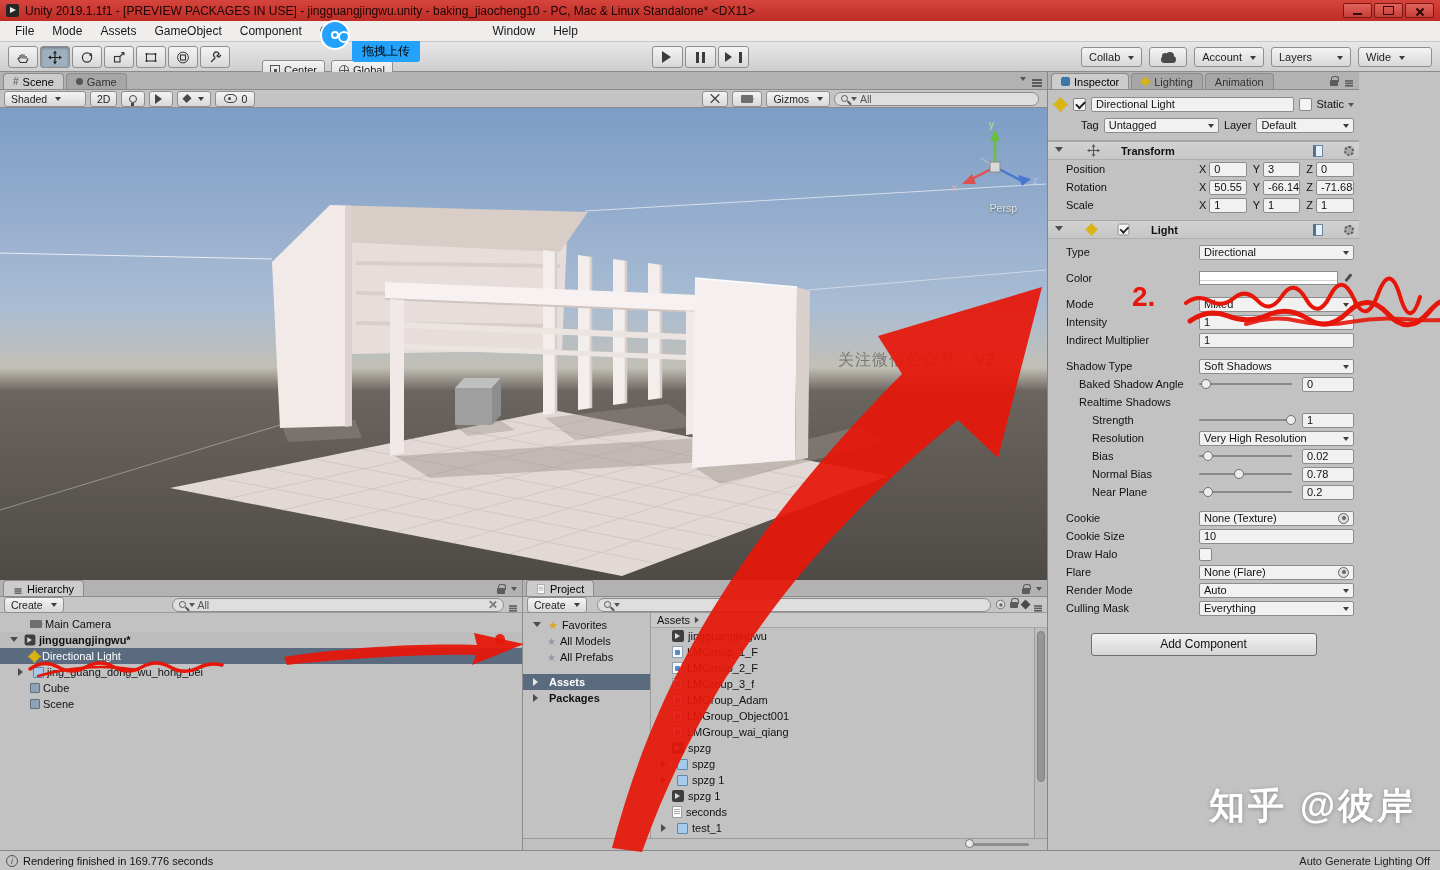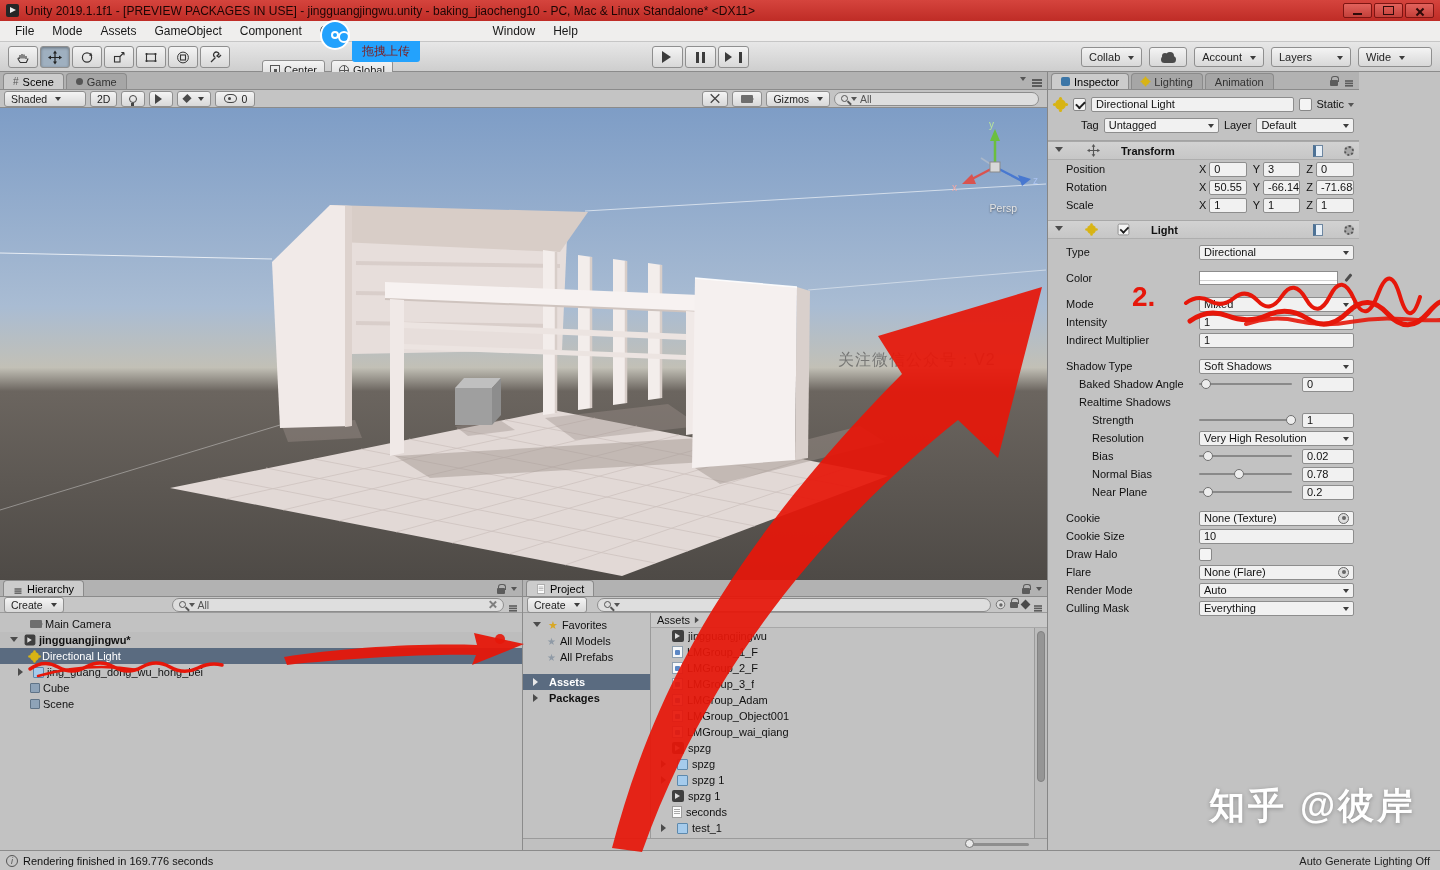--- a/index.html
+++ b/index.html
@@ -90,21 +90,21 @@
   .title-text{margin-left:6px;font-size:12px;white-space:nowrap}
   .unity-logo{width:13px;height:13px;background:#262626;border-radius:2px;position:relative;flex:none}
   .unity-logo::after{content:"";position:absolute;left:3.5px;top:3px;border:3.5px solid transparent;border-left:6px solid #eee}
   .menubar{left:0;top:21px;width:1440px;height:21px;background:#efeeed;border-bottom:1px solid #c6c6c6;
            display:flex;align-items:center;padding-left:6px}
   .menu-item{padding:0 9px;font-size:12px;color:#181818;height:21px;display:flex;align-items:center}
   .upload-circle{position:absolute;left:320px;top:-1px;width:30px;height:30px;border-radius:50%;background:#23a2fd;
                  border:2px solid #fff;display:flex;align-items:center;justify-content:center;z-index:5}
   .upload-logo{width:8px;height:8px;border:2px solid #fff;border-radius:50%;position:relative}
   .upload-logo::after{content:"";position:absolute;left:5px;top:-2px;width:8px;height:8px;border:2px solid #fff;border-radius:50%}
-  .upload-btn{position:absolute;left:352px;top:20px;height:21px;padding:0 10px;background:#23a2fd;color:#7f1d1d;
+  .upload-btn{position:absolute;left:352px;top:20px;height:21px;padding:0 10px;background:#23a2fd;color:#000000;
               font-size:12px;display:flex;align-items:center;border-radius:0 0 3px 3px;z-index:5}
   .toolbar{left:0;top:42px;width:1440px;height:30px;background:linear-gradient(#e7e7e7,#cecece);border-bottom:1px solid #8b8b8b}
   .toolbar .tools{position:absolute;left:8px;top:4px;display:flex;gap:2px}
   .toolbtn{width:30px;height:22px}
   .toolbtn svg{width:15px;height:15px}
   .pivot-group{position:absolute;left:262px;top:18px;display:flex;gap:6px}
   .play-group{position:absolute;left:652px;top:4px;display:flex;gap:2px}
   .playbtn{width:31px;height:22px}
   .tb-right{position:absolute;right:8px;top:5px;display:flex;gap:7px}
   
@@ -915,20 +915,21 @@
     </div>
     <div class="lrow">
       <span class="lab">Culling Mask</span>
       <span class="fieldarea">
           <span class="ufield udrop">
             <span>Everything</span>
           </span>
         </span>
     </div>
 
+    <div class="addcomp">Add Component</div>
   </div>
 
   <div class="statusbar abs">
     <span class="info-ic">i</span>
     <span>Rendering finished in 169.776 seconds</span>
     <span class="status-right">Auto Generate Lighting Off</span>
   </div>
 
   <svg class="anno-svg" viewBox="0 0 1440 870">
 

